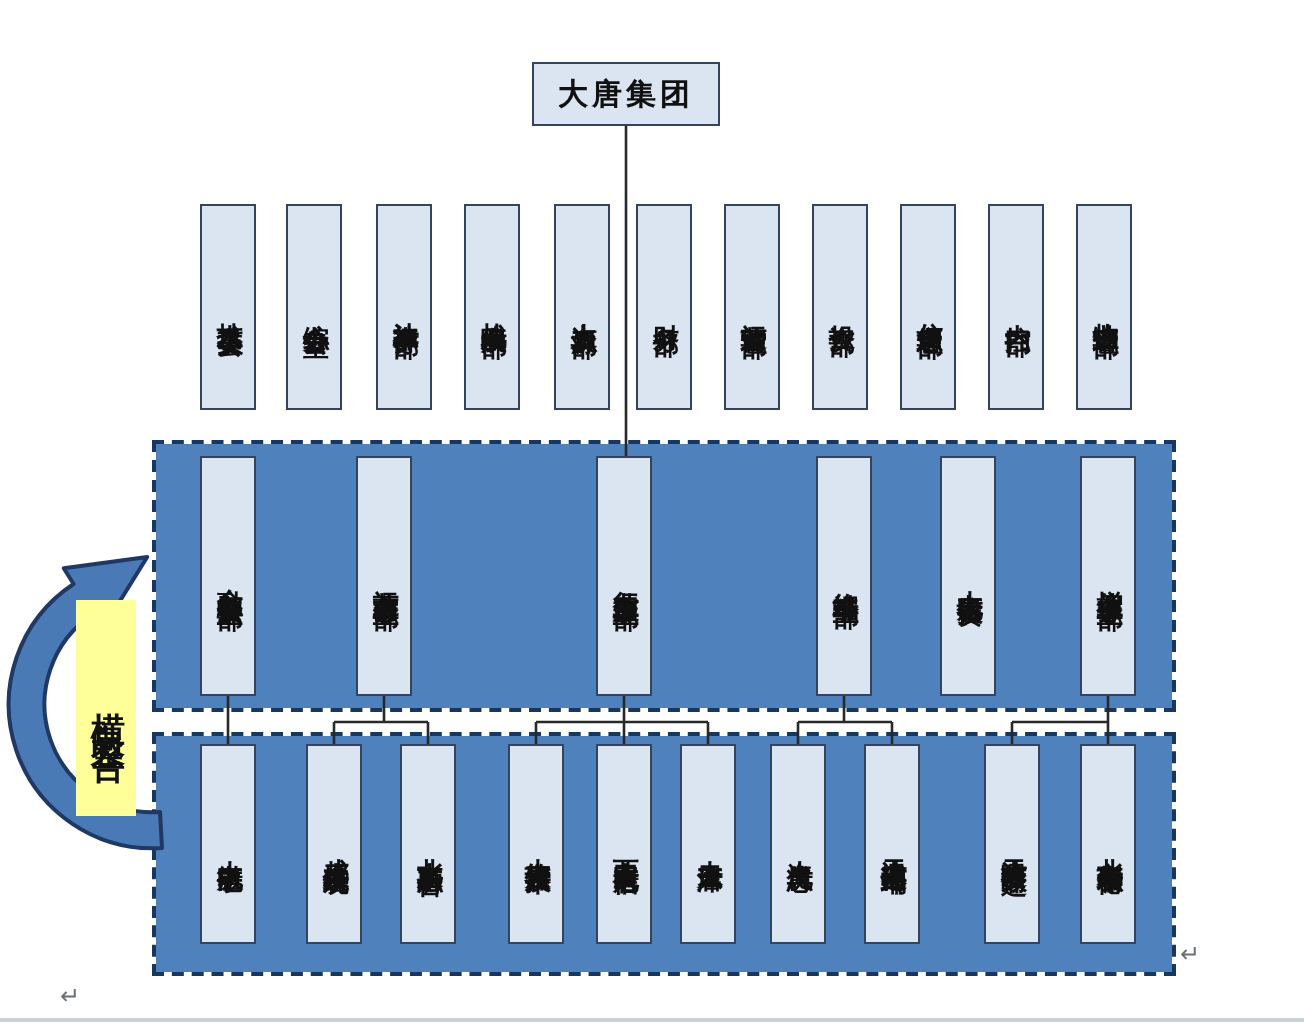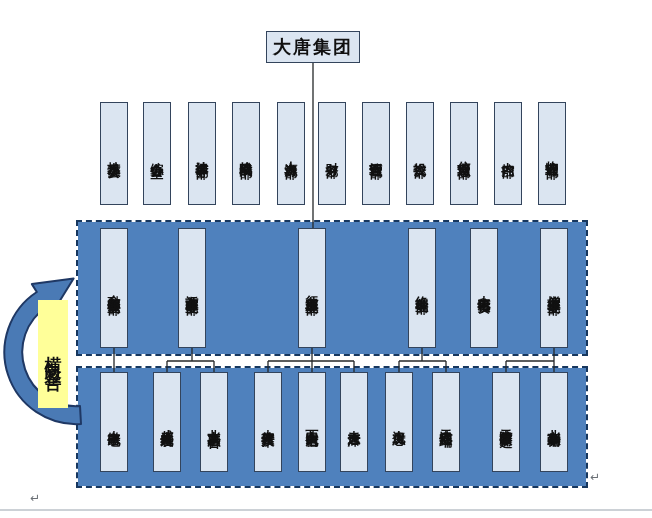--- a/index.html
+++ b/index.html
@@ -35,21 +35,21 @@
   .vbox span{
     writing-mode:vertical-rl;text-orientation:upright;
     font-size:13px;font-weight:600;letter-spacing:1px;line-height:1;
     white-space:nowrap;
   }
   #root-box{
     position:absolute;left:266px;top:31px;width:94px;height:32px;
     box-sizing:border-box;background:var(--box-fill);
     border:1px solid var(--box-border);
     display:flex;align-items:center;justify-content:center;
-    font-size:18px;font-weight:bold;letter-spacing:2px;z-index:3;
+    font-size:15px;font-weight:bold;letter-spacing:2px;z-index:3;
   }
   #arrow-svg{position:absolute;left:0;top:0;z-index:2;pointer-events:none;}
   #arrow-label{
     position:absolute;left:38px;top:300px;width:30px;height:108px;
     background:var(--label-yellow);
     display:flex;align-items:center;justify-content:center;z-index:4;
   }
   #arrow-label span{
     writing-mode:vertical-rl;text-orientation:upright;
     font-size:17px;font-weight:600;letter-spacing:6px;line-height:1;

